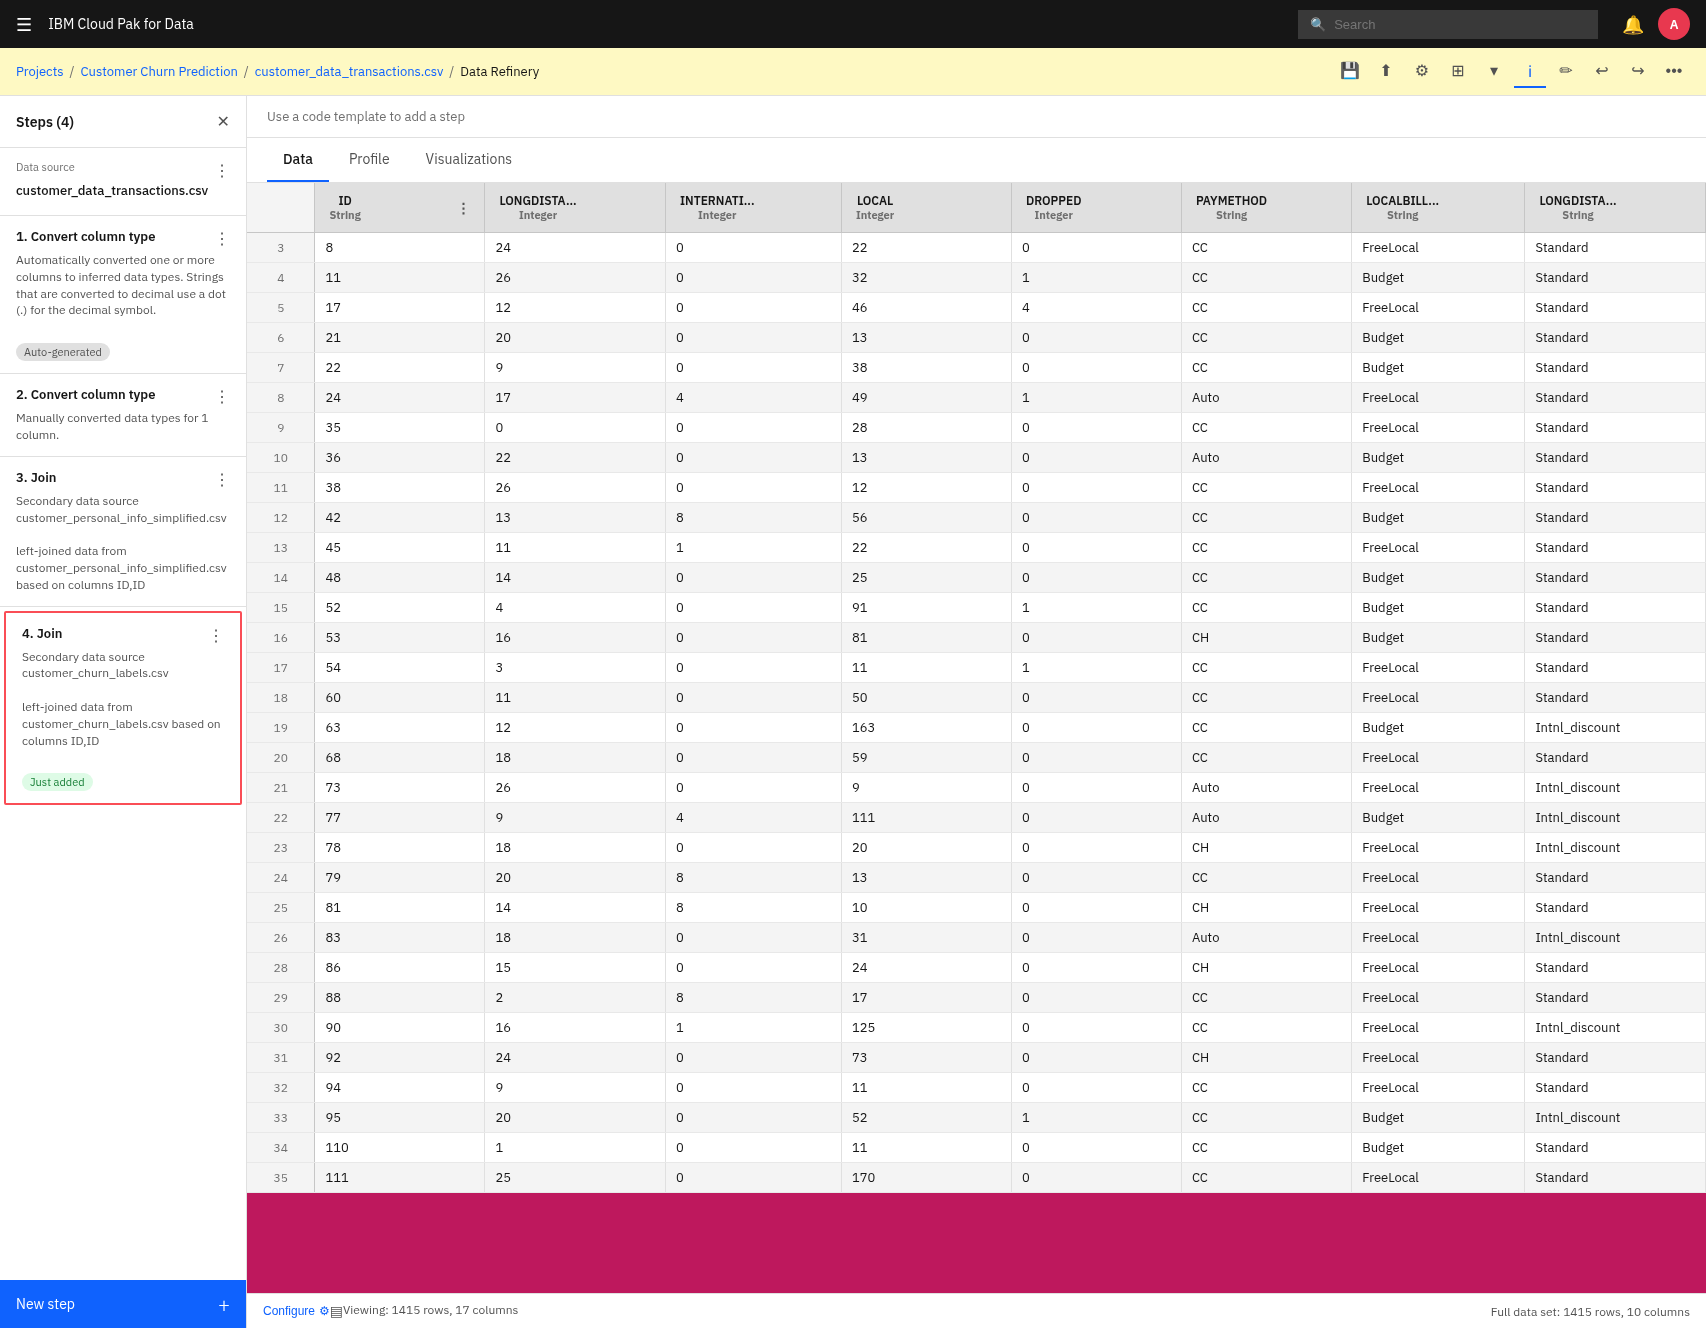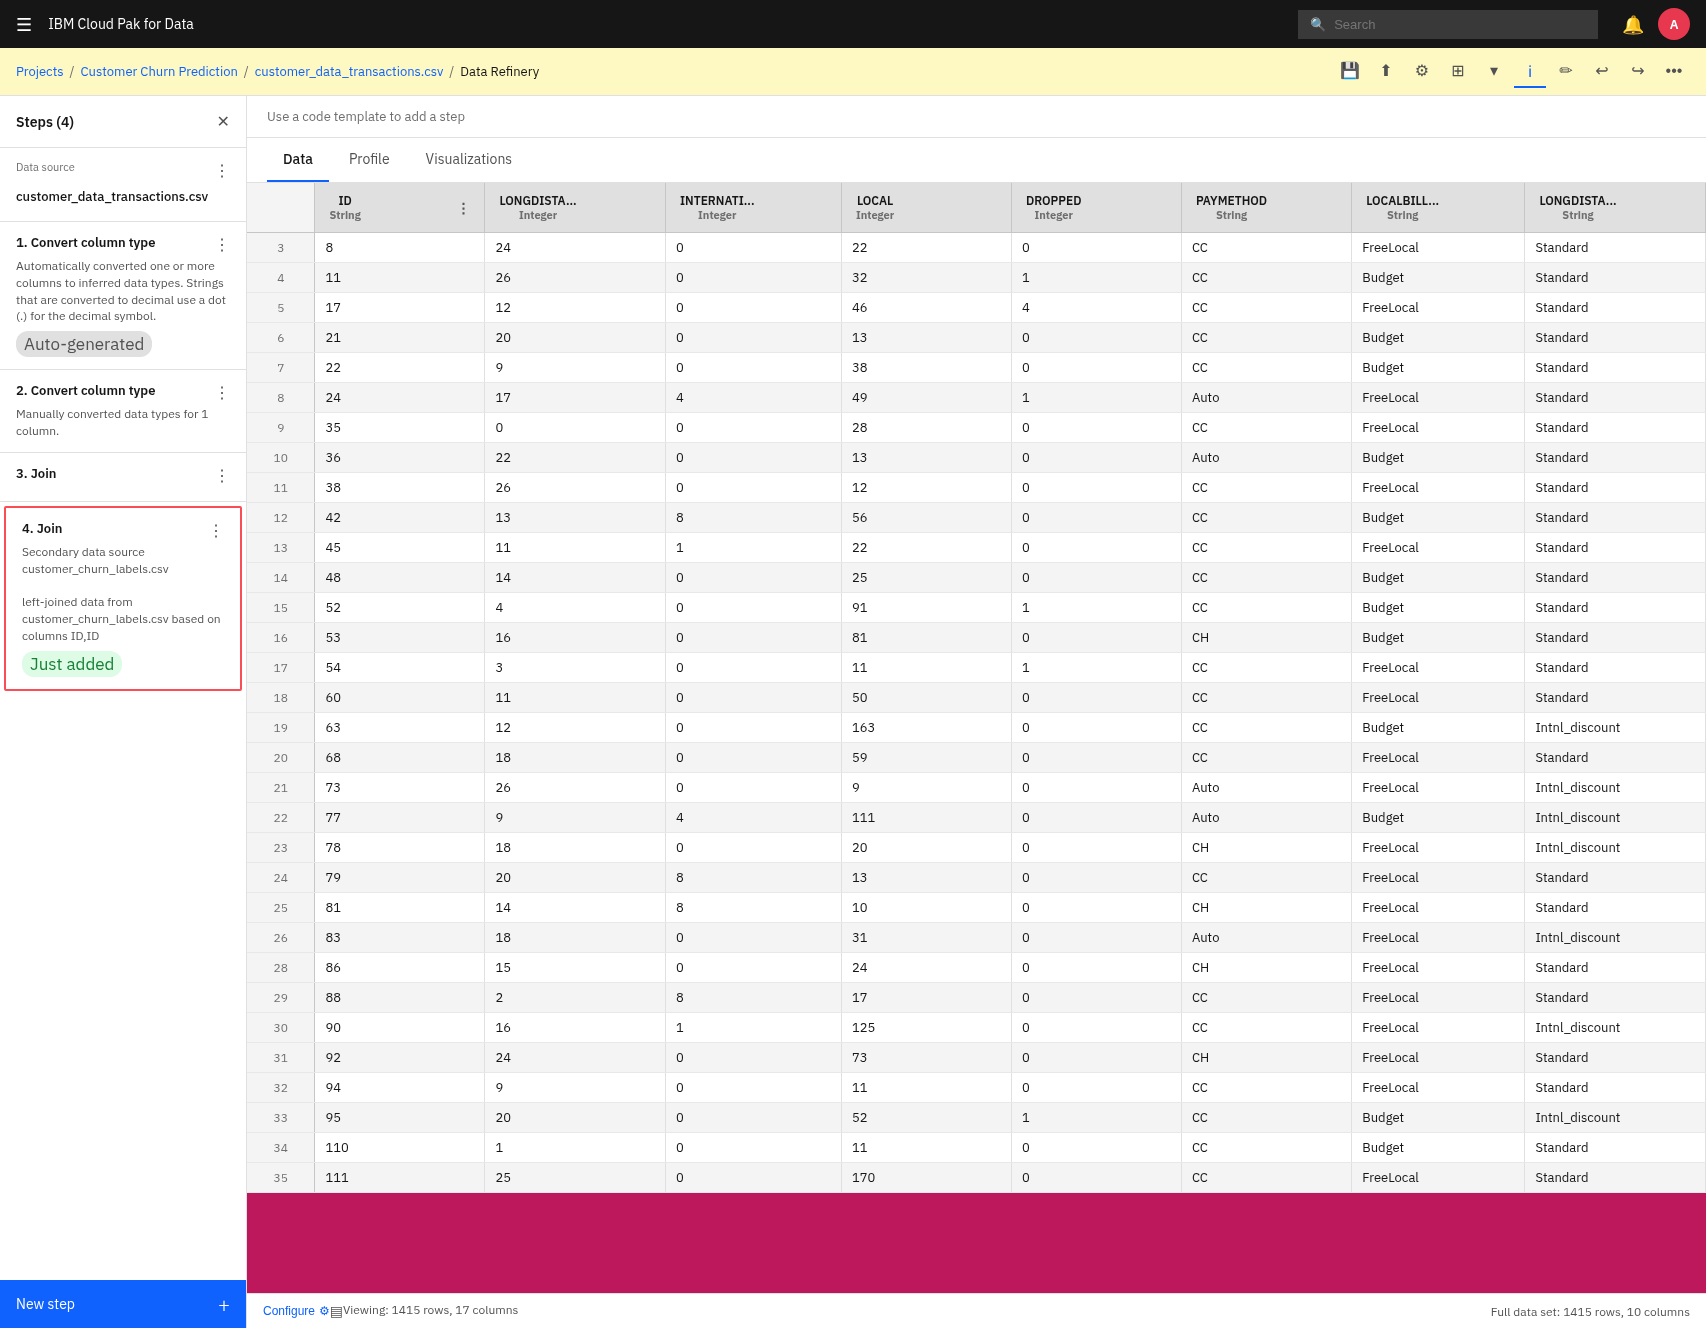--- a/index.html
+++ b/index.html
@@ -110,30 +110,30 @@
       justify-content: space-between;
       margin-bottom: 4px;
     }
     .step-card-title { font-size: 13px; font-weight: 600; }
     .step-card-menu { color: #525252; font-size: 16px; cursor: pointer; flex-shrink: 0; }
     .step-card-desc { font-size: 12px; color: #525252; line-height: 1.4; margin-top: 4px; }
     .step-badge {
       display: inline-block;
       background: #e0e0e0;
       color: #525252;
-      font-size: 17px;
+      font-size: 11px;
       padding: 2px 8px;
       border-radius: 12px;
-      margin-top: 6px;
+      margin-top: 24px;
     }
     .step-badge.just-added {
       background: #defbe6;
       color: #198038;
     }
-    .data-source-label { font-size: 11px; color: #6f6f6f; margin-bottom: 14px; }
+    .data-source-label { font-size: 11px; color: #6f6f6f; margin-bottom: 8px; }
     .data-source-name { font-size: 13px; font-weight: 500; }
 
     
     .new-step-footer {
       background: #0f62fe;
       color: #fff;
       height: 48px;
       display: flex;
       align-items: center;
       justify-content: space-between;
@@ -342,20 +342,21 @@
           <span class="step-card-menu">⋮</span>
         </div>
         <div class="step-card-desc">Manually converted data types for 1 column.</div>
       </div>
 
       <div class="step-card">
         <div class="step-card-header">
           <span class="step-card-title">3. Join</span>
           <span class="step-card-menu">⋮</span>
         </div>
+        <div class="step-card-desc">Secondary data source customer_personal_info_simplified.csv<br><br>left-joined data from customer_personal_info_simplified.csv based on columns ID,ID</div>
       </div>
 
       <div class="step-card selected">
         <div class="step-card-header">
           <span class="step-card-title">4. Join</span>
           <span class="step-card-menu">⋮</span>
         </div>
         <div class="step-card-desc">Secondary data source customer_churn_labels.csv<br><br>left-joined data from customer_churn_labels.csv based on columns ID,ID</div>
         <span class="step-badge just-added">Just added</span>
       </div>

